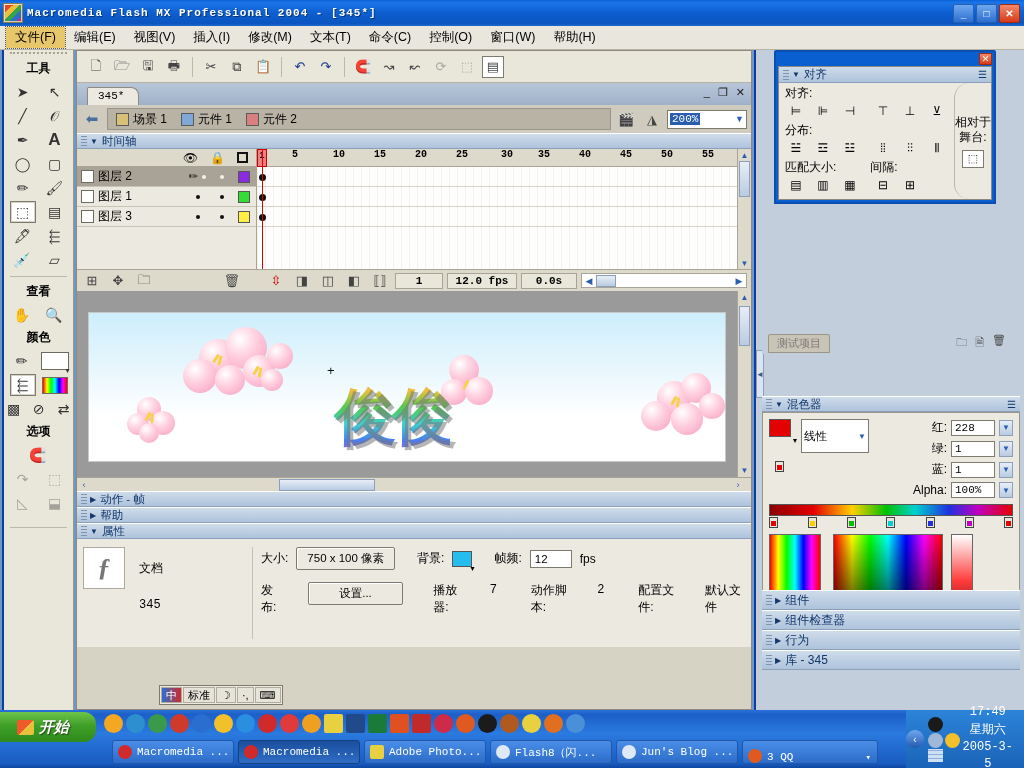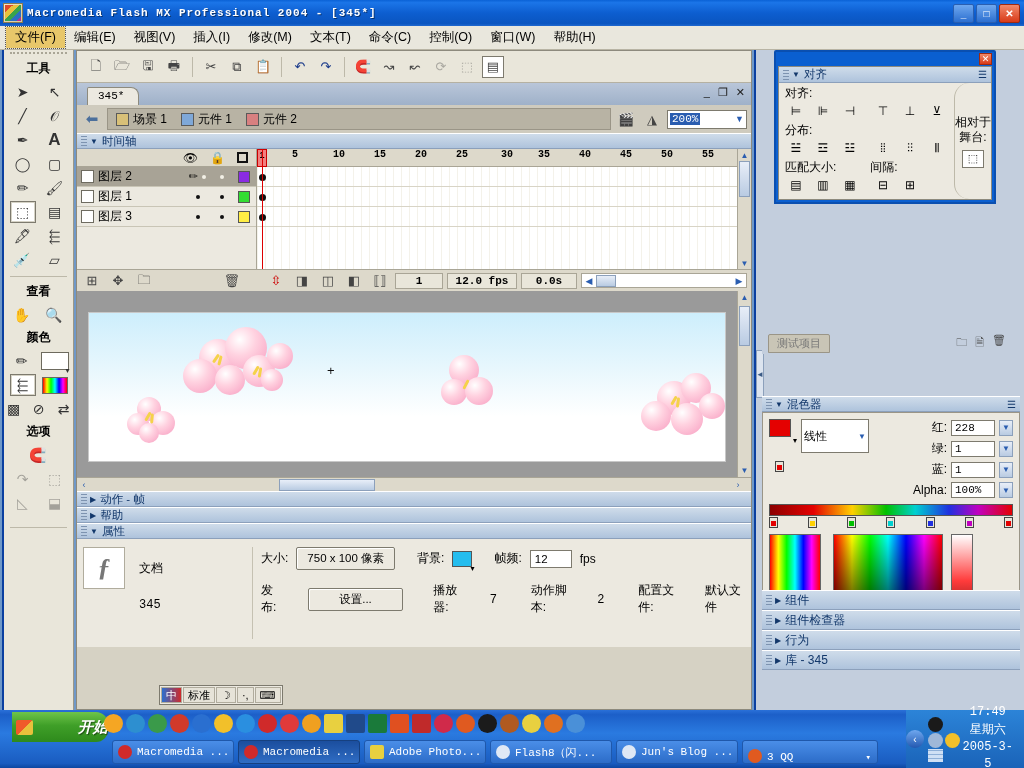--- a/index.html
+++ b/index.html
@@ -252,25 +252,25 @@
     background:linear-gradient(180deg,#ffffff,#ff3b3b 45%,#2a0000);}
   .hexbox{ width:56px;background:#fff;border:1px solid #7d7a6e;font-size:11px;padding:2px 3px;
     font-family:"Liberation Mono",monospace;}
   .collbar{ height:20px; background:linear-gradient(180deg,#cfdcea,#aec3dc);
     border-top:1px solid #fff; border-bottom:1px solid #8ca0bb;
     display:flex;align-items:center; padding-left:4px; font-size:12px; color:#13386b;}
 
   
   .taskbar{ position:absolute; left:0; bottom:0; width:1024px; height:58px;
     background:linear-gradient(180deg,#2a70d8 0%,#1c5fc8 8%,#2a7ae0 40%,#1a5cc0 92%,#0d47a0 100%); }
-  .startbtn{ position:absolute; left:12px; top:2px; width:96px; height:30px;
+  .startbtn{ position:absolute; left:0; top:2px; width:96px; height:30px;
     background:linear-gradient(180deg,#6ec44a 0%,#3f9f28 45%,#2e8a1c 100%);
-    border-radius:0 12px 12px 0; display:flex;align-items:center; gap:5px; padding-left:4px;
+    border-radius:0 12px 12px 0; display:flex;align-items:center; gap:5px; padding-left:17px;
     color:#fff; font-style:italic; font-weight:bold; font-size:15px;
-    text-shadow:1px 1px 1px rgba(0,0,0,.5);justify-content:space-between; }
+    text-shadow:1px 1px 1px rgba(0,0,0,.5); }
   .winflag{ width:17px;height:15px;
     background:
       linear-gradient(135deg,#f05a2a 0 50%,#e8c13c 50%),
       #e8c13c; border-radius:2px; }
   .quicklaunch{ position:absolute; left:104px; top:4px; display:flex; gap:3px; align-items:center; }
   .qli{ width:19px;height:19px;border-radius:50%; }
   .tasklist{ position:absolute; left:112px; bottom:4px; display:flex; gap:4px; }
   .taskitem{ width:122px;height:24px; background:linear-gradient(180deg,#4a8ee8,#2c6cc8);
     border:1px solid #1f58ab; border-radius:3px; display:flex; align-items:center; gap:5px;
     padding-left:5px; color:#fff; font-size:11px; font-family:"Liberation Mono",monospace;
@@ -573,20 +573,21 @@
           <span class="stamen" style="left:46px;top:28px;transform:rotate(-60deg);"></span>
           <span class="stamen" style="left:50px;top:30px;transform:rotate(-82deg);"></span>
         </div>
         <div class="flower" style="left:352px;top:42px;width:54px;height:60px;">
           <span class="petal" style="left:8px;top:0px;width:30px;height:30px;"></span>
           <span class="petal" style="left:0px;top:24px;width:26px;height:26px;"></span>
           <span class="petal" style="left:24px;top:22px;width:28px;height:28px;"></span>
           <span class="stamen" style="left:20px;top:28px;transform:rotate(-62deg);"></span>
         </div>
         <div class="crosshair">+</div>
+        <div class="bigtext">俊俊</div>
       </div>
       <div class="vscroll">
         <div style="height:13px;display:flex;align-items:center;color:#2a5db0;font-size:8px;">▲</div>
         <div class="sbthumb" style="width:11px;height:40px;margin-top:2px;"></div>
         <div style="margin-top:auto;height:13px;display:flex;align-items:center;color:#2a5db0;font-size:8px;">▼</div>
       </div>
       <div class="hscroll">
         <span style="width:14px;text-align:center;color:#2a5db0;font-size:9px;">‹</span>
         <span class="sbthumb" style="width:96px;height:12px;margin-left:188px;"></span>
         <span style="margin-left:auto;width:26px;text-align:center;color:#2a5db0;font-size:9px;">›</span>
@@ -622,21 +623,21 @@
       <div class="propcol" style="flex:1;">
         <div style="display:flex;align-items:center;gap:8px;">
           <span class="lbl">大小:</span>
           <span class="fbtn">750 x 100 像素</span>
           <span class="lbl" style="margin-left:14px;">背景:</span>
           <span class="bgsw"></span>
           <span class="lbl" style="margin-left:14px;">帧频:</span>
           <span class="finput">12</span>
           <span class="lbl">fps</span>
         </div>
-        <div style="display:flex;align-items:center;gap:24px;">
+        <div style="display:flex;align-items:flex-start;gap:24px;">
           <span class="lbl">发布:</span>
           <span class="fbtn" style="width:110px;">设置...</span>
           <span class="lbl" style="margin-left:6px;">播放器:</span>
           <span class="lbl">7</span>
           <span class="lbl" style="margin-left:10px;">动作脚本:</span>
           <span class="lbl">2</span>
           <span class="lbl" style="margin-left:10px;">配置文件:</span>
           <span class="lbl">默认文件</span>
         </div>
       </div>

